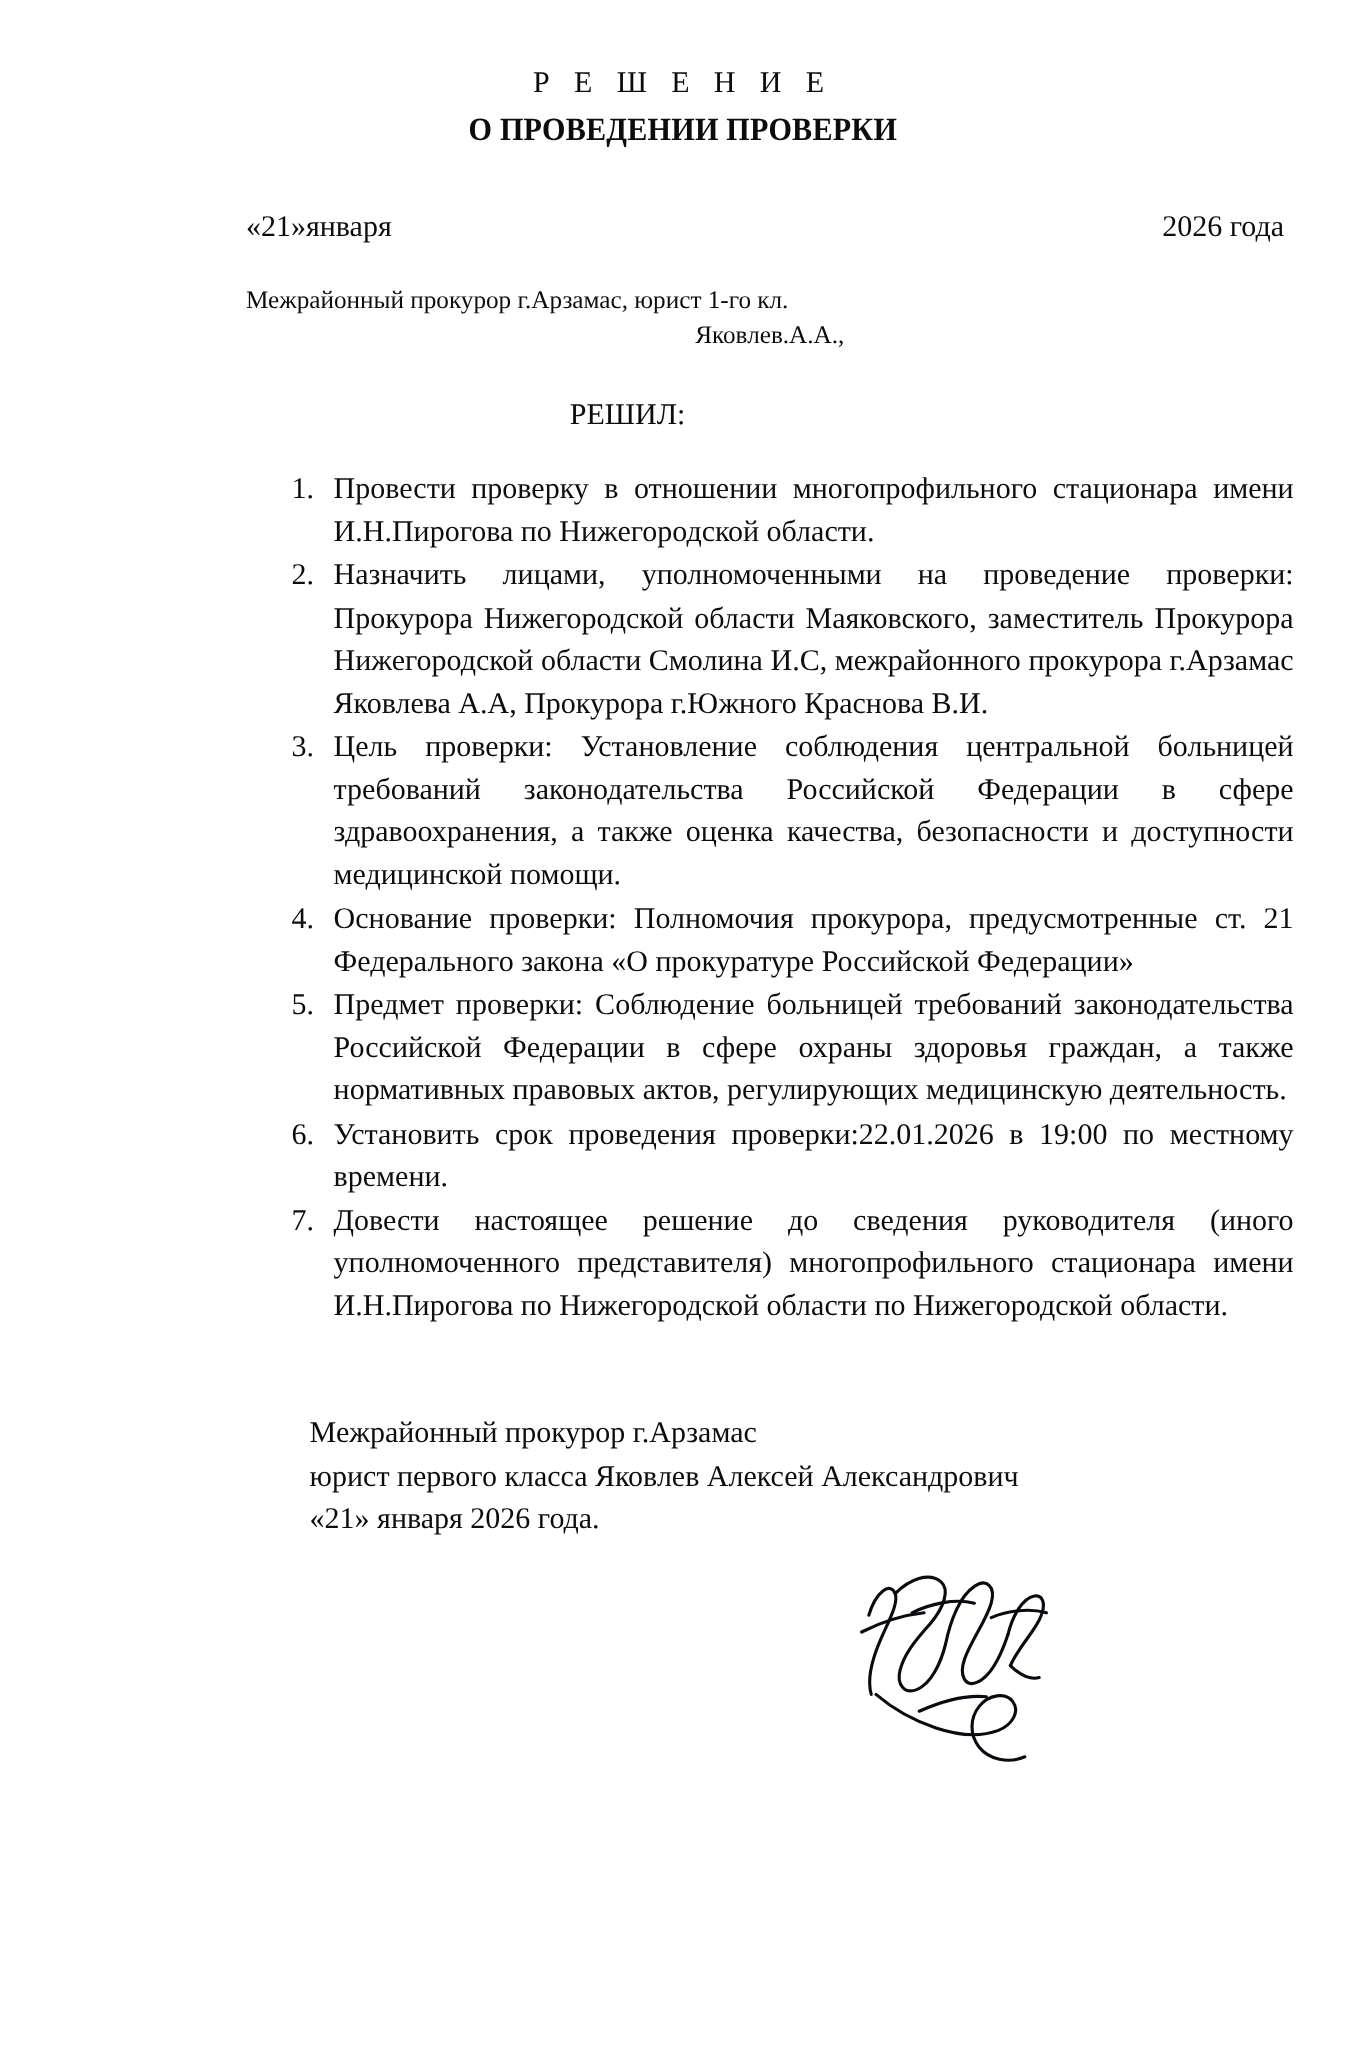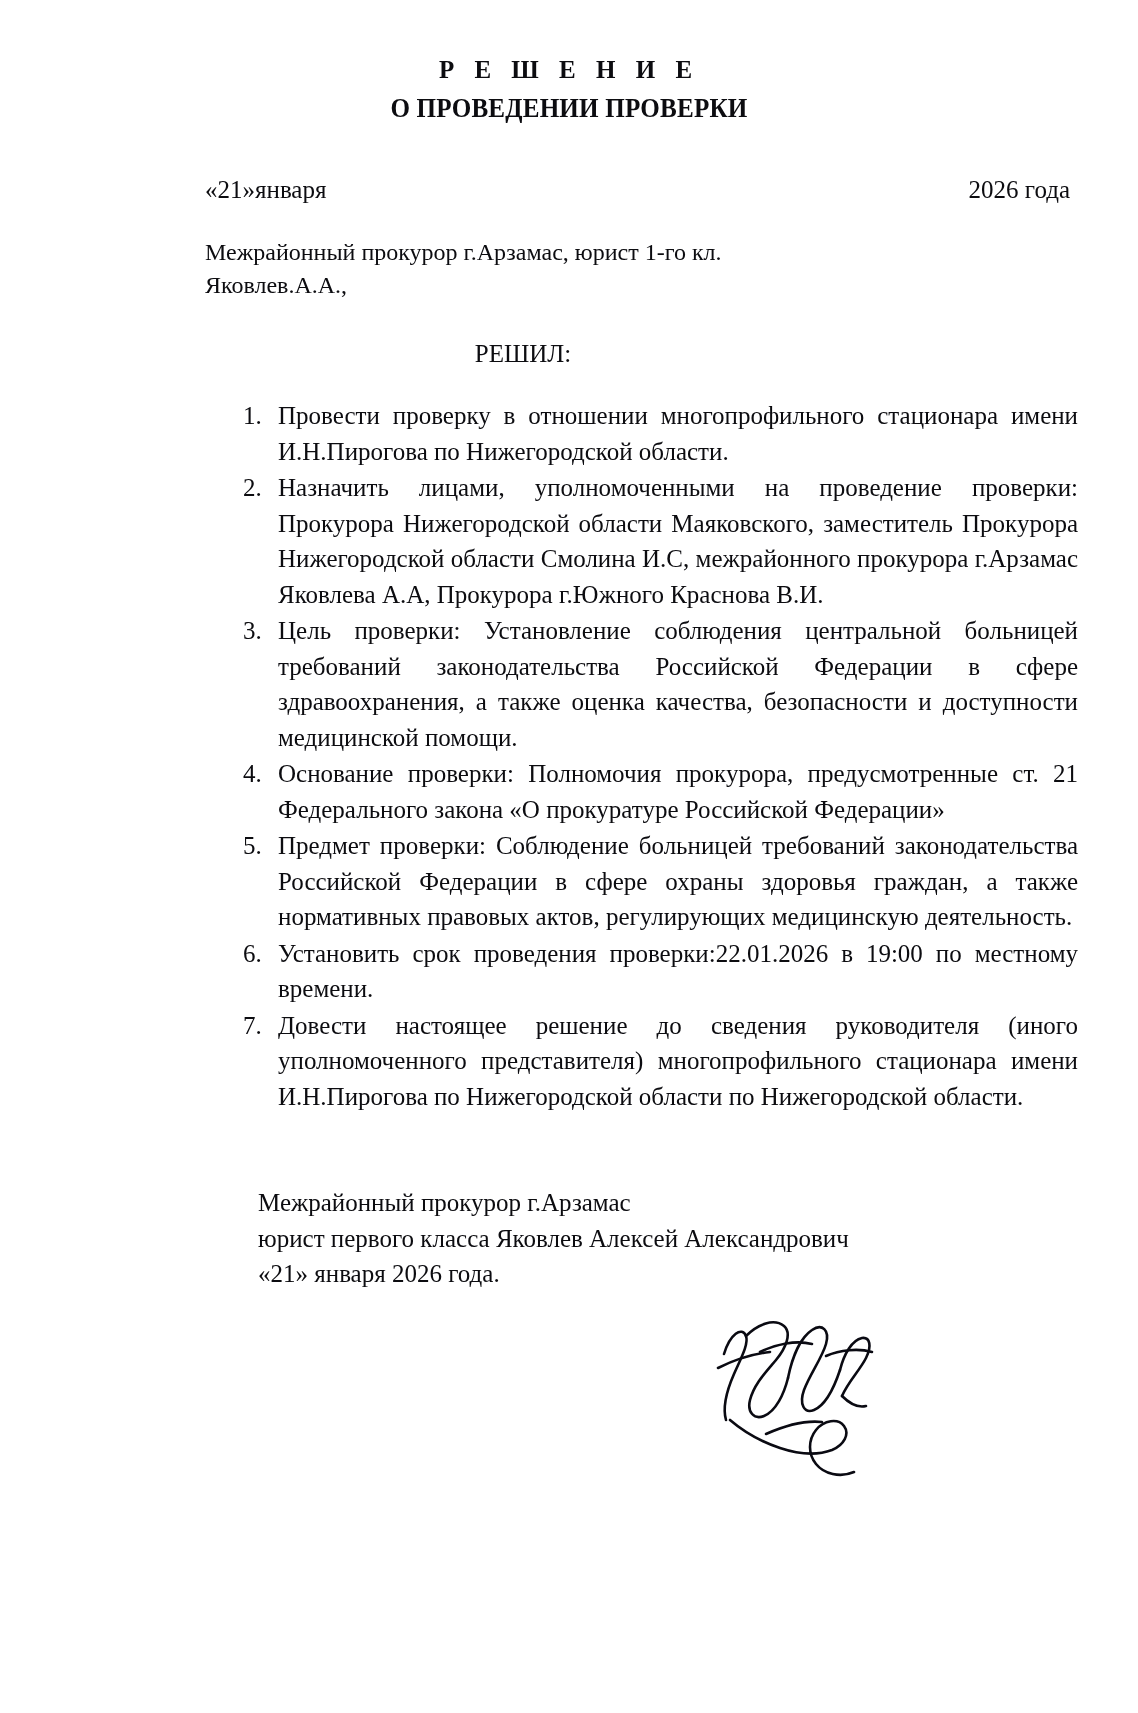--- a/index.html
+++ b/index.html
@@ -27,21 +27,21 @@
   .doc-title {
     text-align: center;
     font-weight: bold;
     margin: 0;
   }
   .title-line-1 {
     font-size: 25px;
     letter-spacing: 7px;
     padding-top: 56px;
     line-height: 1.15;
-    font-weight: bold;
+    font-weight: normal;
     text-align: center;
   }
   .title-line-2 {
     font-size: 27px;
     letter-spacing: 0.2px;
     line-height: 1.2;
     font-weight: bold;
     text-align: center;
     margin-top: 7px;
     transform: scaleX(0.93);
@@ -54,26 +54,26 @@
     align-items: flex-start;
     margin: 52px 60px 0 205px;
     font-size: 25px;
   }
   .date-left { white-space: nowrap; }
   .date-right { white-space: nowrap; padding-right: 8px; }
 
   
   .intro {
     margin: 32px 60px 0 205px;
-    font-size: 24px;
+    font-size: 21px;
     line-height: 1.38;
     text-align: justify;
     text-justify: inter-word;
   }
-  .intro .last-line { text-align: left; }
+  .intro .last-line { text-align: center; }
 
   
   .resolved {
     text-align: center;
     font-size: 25px;
     margin: 38px 0 0 0;
     padding-right: 92px;
   }
 
   

